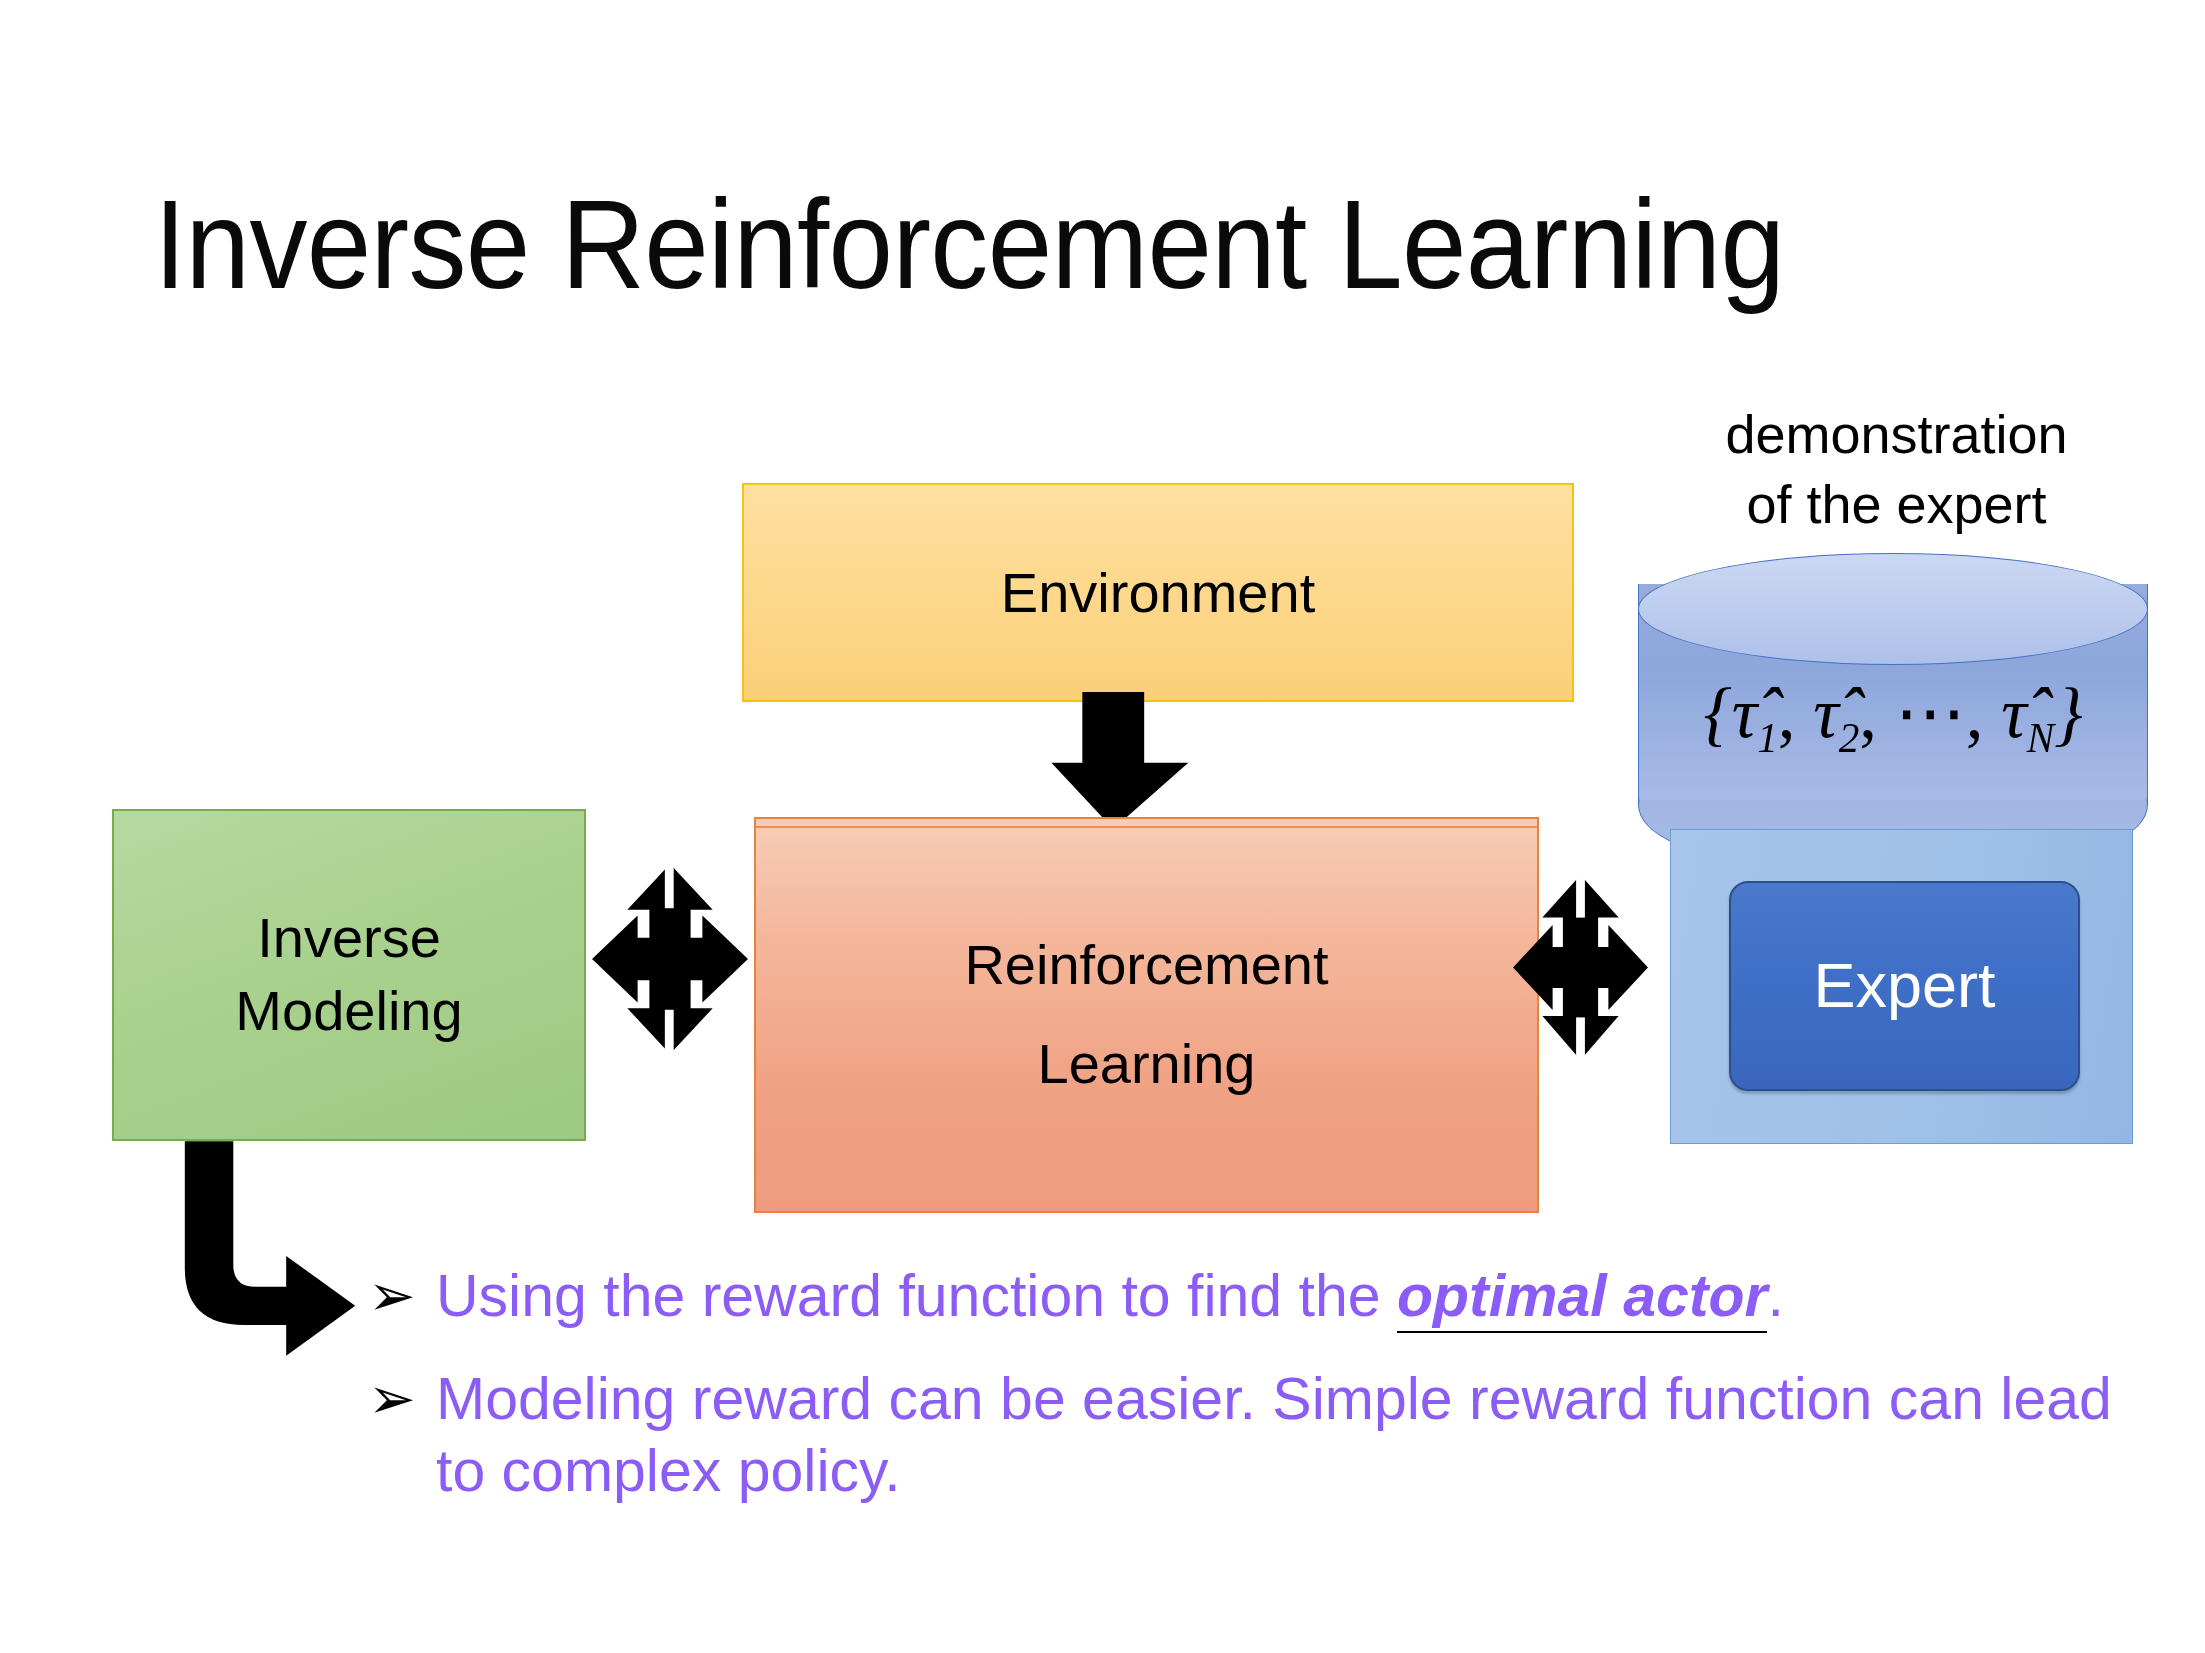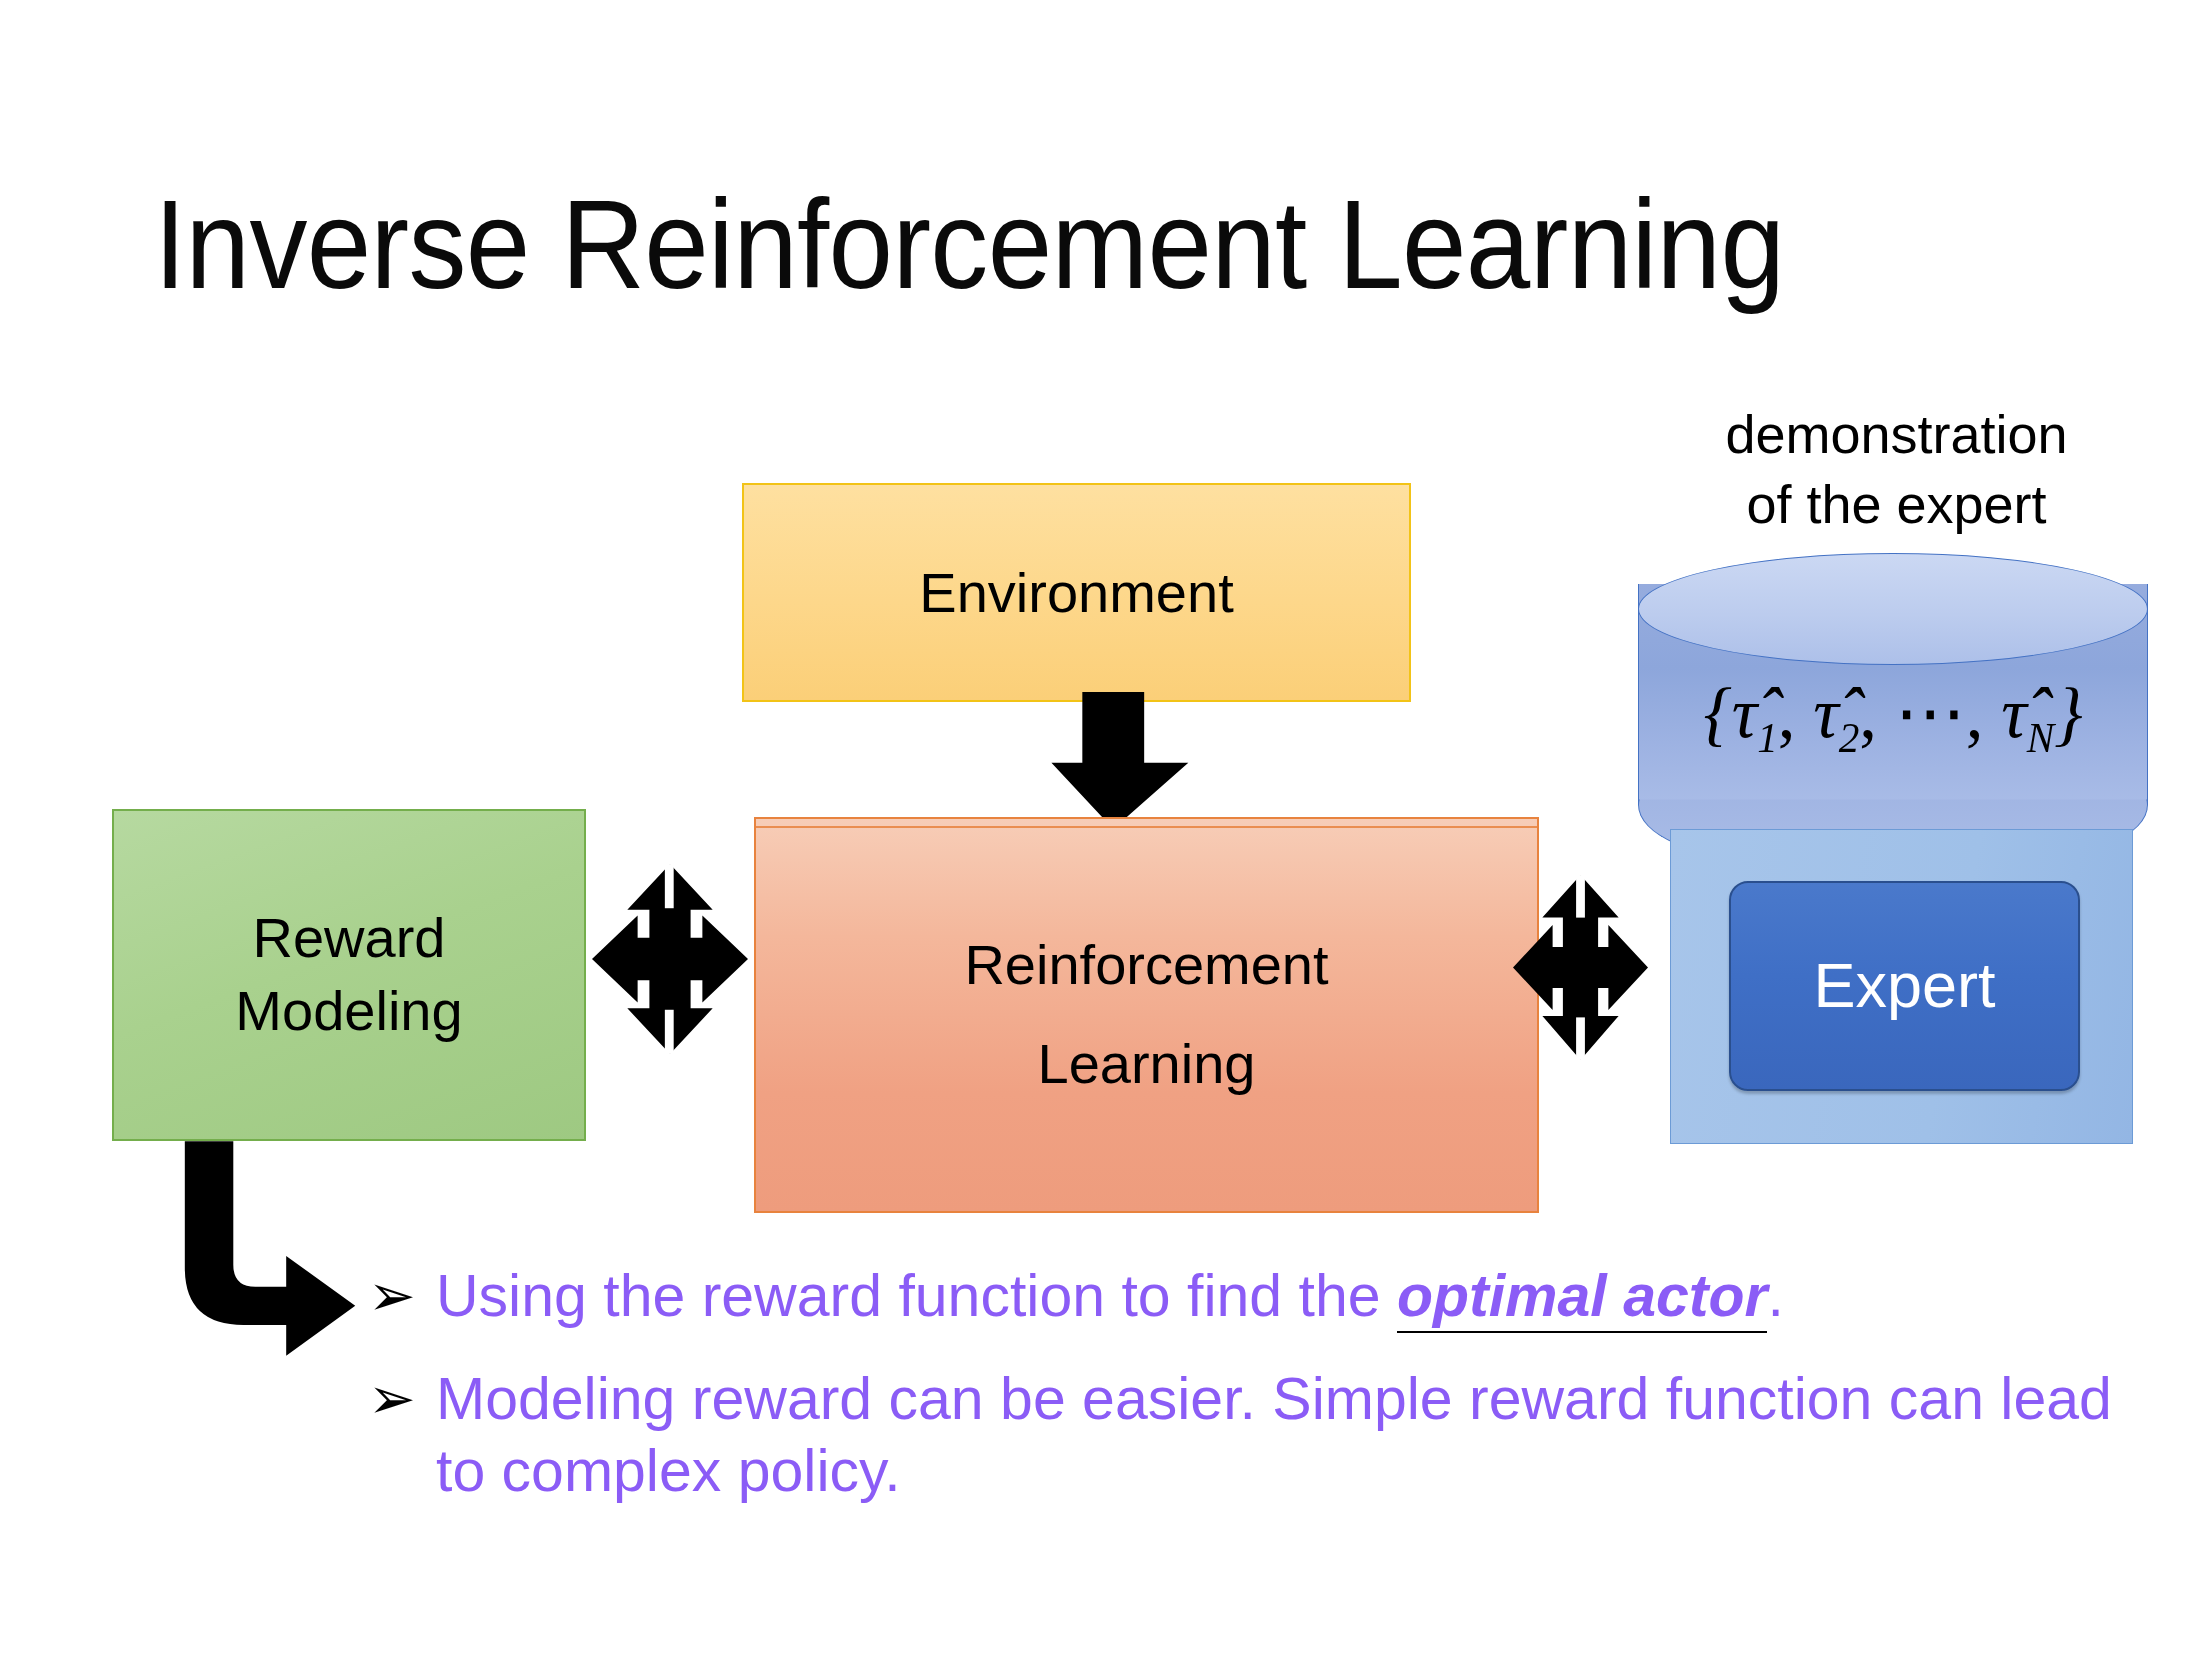--- a/index.html
+++ b/index.html
@@ -23,21 +23,21 @@
 
   
   .boxlabel{
     position:absolute;left:0;right:0;top:50%;transform:translateY(-50%);
     text-align:center;font-size:56px;line-height:1.30;font-weight:400;
     color:#000;padding:0 14.7px;box-sizing:border-box;
   }
 
   
   #env-box{
-    position:absolute;left:742px;top:483px;width:669px;height:219px;
+    position:absolute;left:742px;top:483px;width:832px;height:219px;
     background:linear-gradient(180deg,#FEE0A0 0%,#FDD78A 55%,#FBCF78 100%);
     border:2.2px solid #F2C317;box-sizing:border-box;
   }
   
   #rl-box{
     position:absolute;left:739px;top:817px;width:785px;height:396px;
     background:linear-gradient(180deg,#F7CDB7 0%,#F4B79B 30%,#F0A183 70%,#EE9C7D 100%);
     border:2.2px solid #E8833E;box-sizing:border-box;margin-left:15px;
   }
   #rl-box .toprule{
@@ -146,21 +146,21 @@
     <div class="toprule"></div>
     <div class="boxlabel">
       <div>Reinforcement</div>
       <div style="height:26.5px"></div>
       <div>Learning</div>
     </div>
   </div>
 
   <div id="reward-box">
     <div class="boxlabel">
-      <div>Reward</div>
+      <div>Inverse</div>
       <div>Modeling</div>
     </div>
   </div>
 
   <svg class="arrow-svg" id="arrow-left-link" style="left:592px;top:864px;width:156px;height:190px" viewBox="0 0 212 258">
 
     <polygon points="0,129 62,70 62,100 150,100 150,70 212,129 150,188 150,158 62,158 62,188" fill="#000000"></polygon>
 
     <g>
       <polygon points="106,0 48,62 78,62 78,196 48,196 106,258 164,196 134,196 134,62 164,62" fill="#000000"></polygon>

